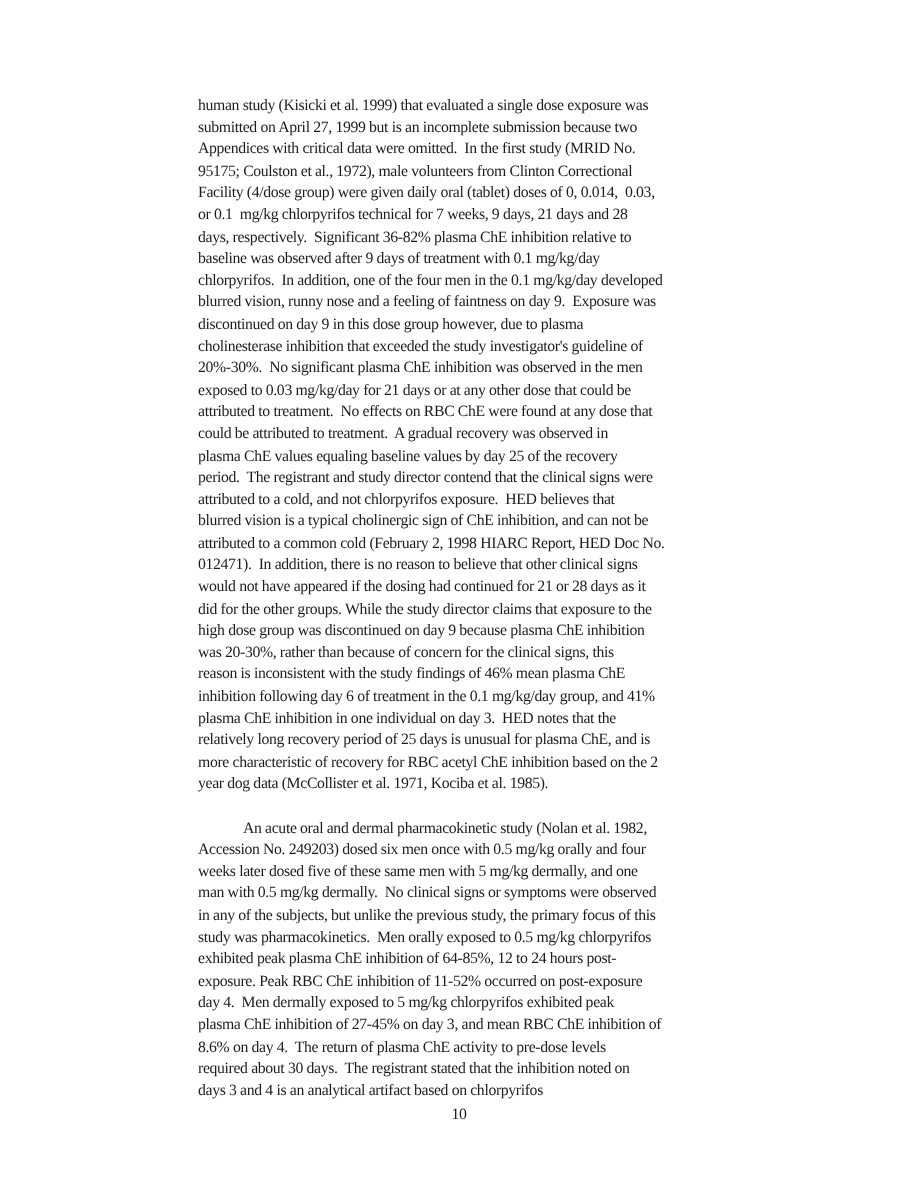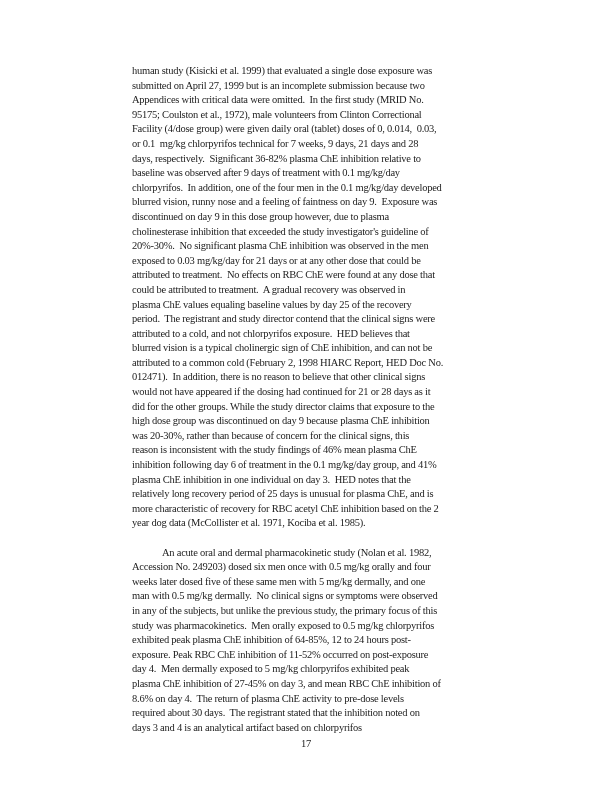--- a/index.html
+++ b/index.html
@@ -90,14 +90,14 @@
 in any of the subjects, but unlike the previous study, the primary focus of this
 study was pharmacokinetics.  Men orally exposed to 0.5 mg/kg chlorpyrifos
 exhibited peak plasma ChE inhibition of 64-85%, 12 to 24 hours post-
 exposure. Peak RBC ChE inhibition of 11-52% occurred on post-exposure
 day 4.  Men dermally exposed to 5 mg/kg chlorpyrifos exhibited peak
 plasma ChE inhibition of 27-45% on day 3, and mean RBC ChE inhibition of
 8.6% on day 4.  The return of plasma ChE activity to pre-dose levels
 required about 30 days.  The registrant stated that the inhibition noted on
 days 3 and 4 is an analytical artifact based on chlorpyrifos</p>
   </div>
-  <div class="page-number">17</div>
+  <div class="page-number">10</div>
 </div>
 
 </body></html>

